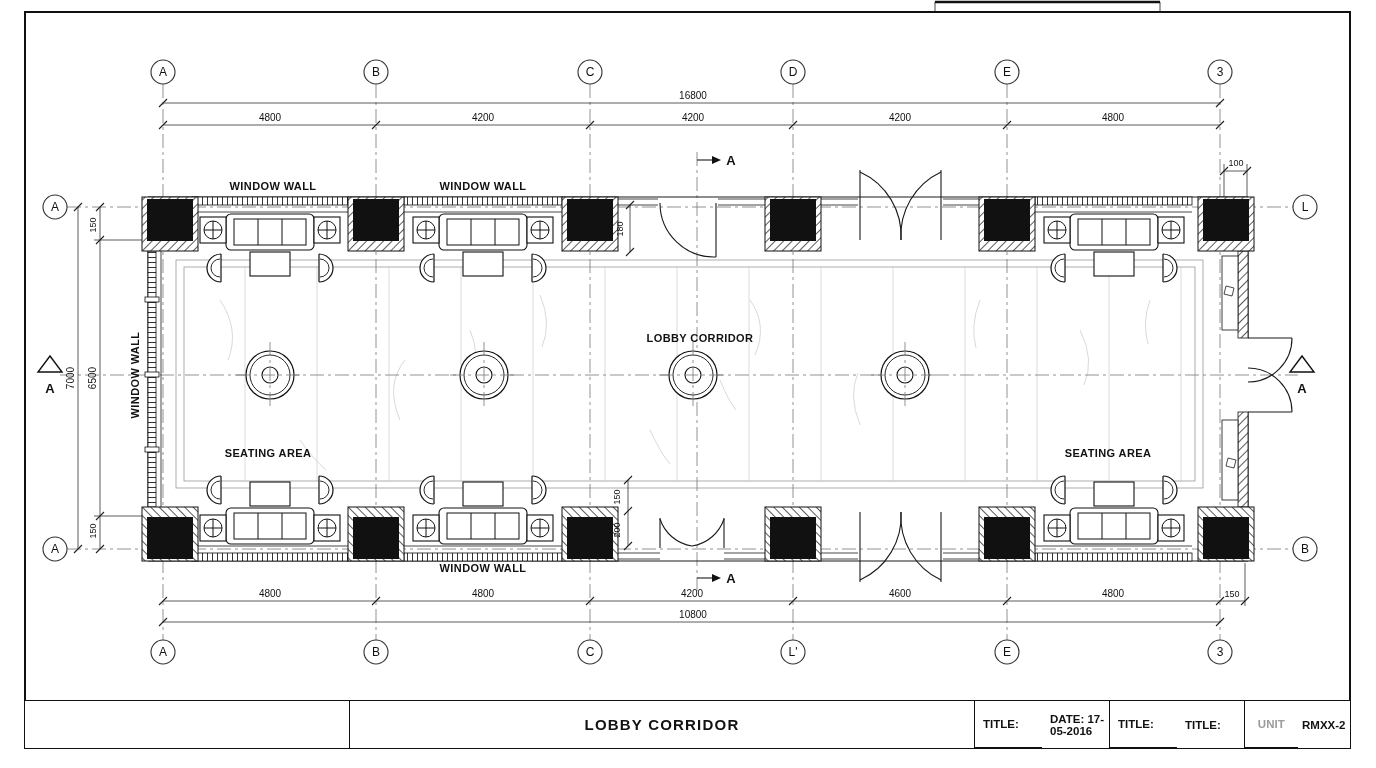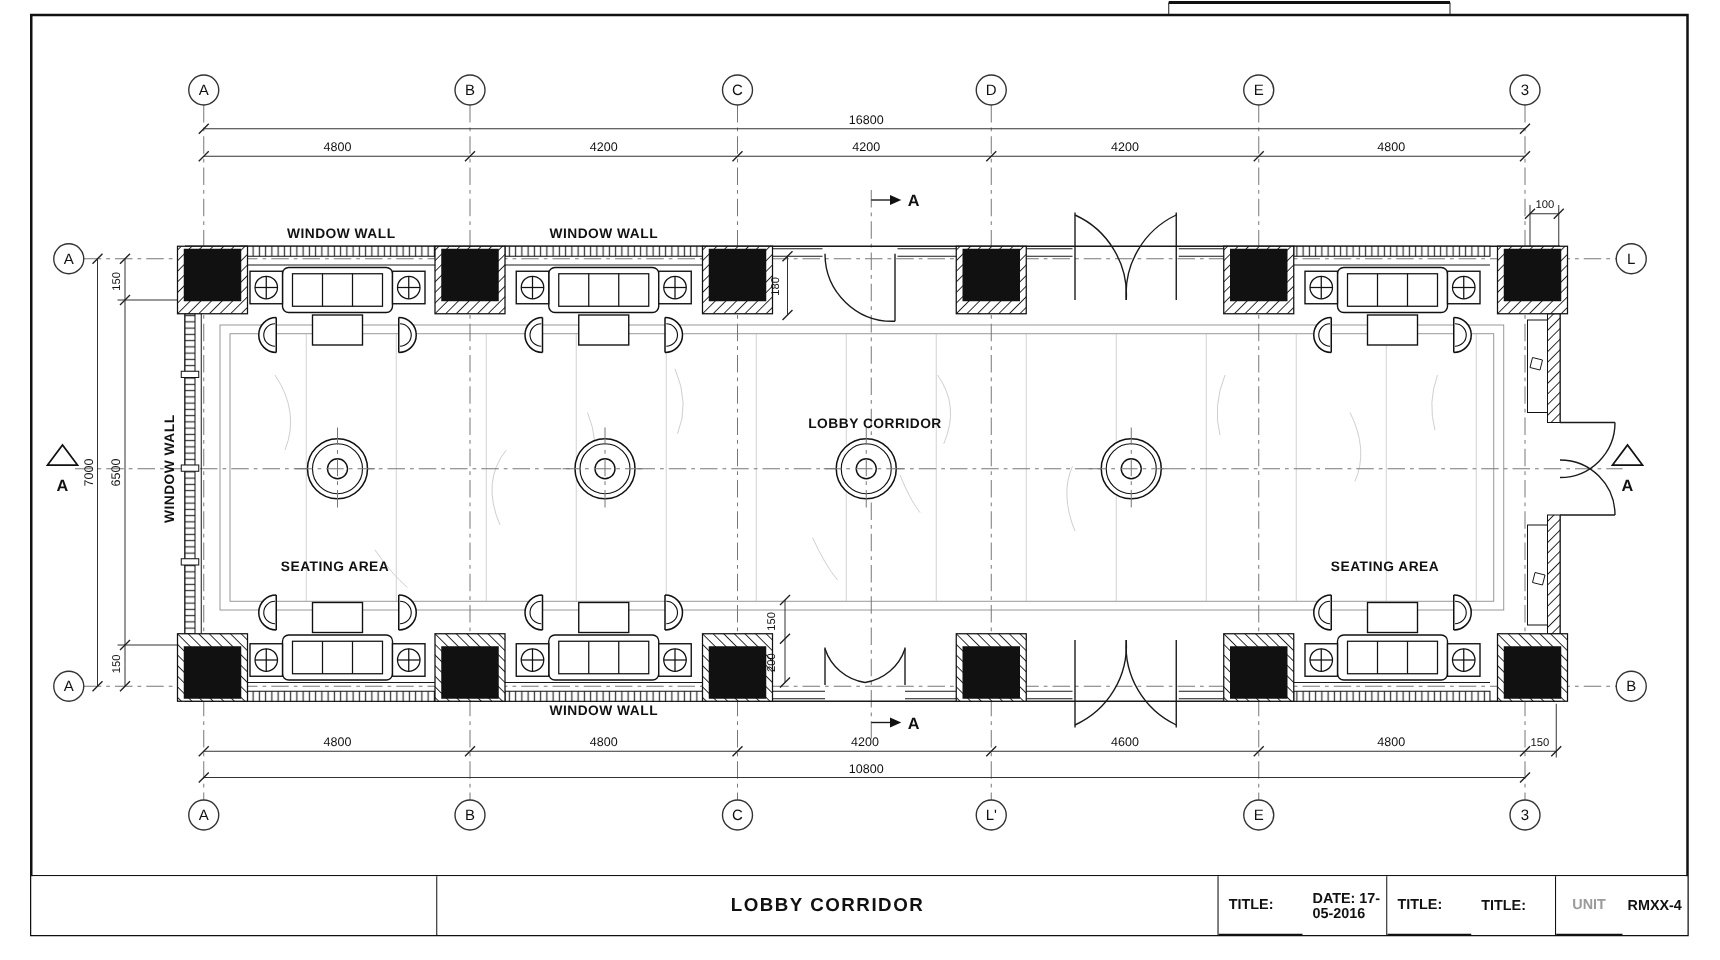--- a/index.html
+++ b/index.html
@@ -335,15 +335,15 @@
   <div class="tbc tb-col">
     <div class="tb-row r1">TITLE:</div>
     <div class="tb-row">DATE: 17-05-2016</div>
   </div>
   <div class="tbc tb-col">
     <div class="tb-row r1">TITLE:</div>
     <div class="tb-row">TITLE:</div>
   </div>
   <div class="tbc tb-col last">
     <div class="tb-row r1 unit-gray">UNIT</div>
-    <div class="tb-row">RMXX-4</div>
+    <div class="tb-row">RMXX-2</div>
   </div>
 </div>
 
 </body></html>

